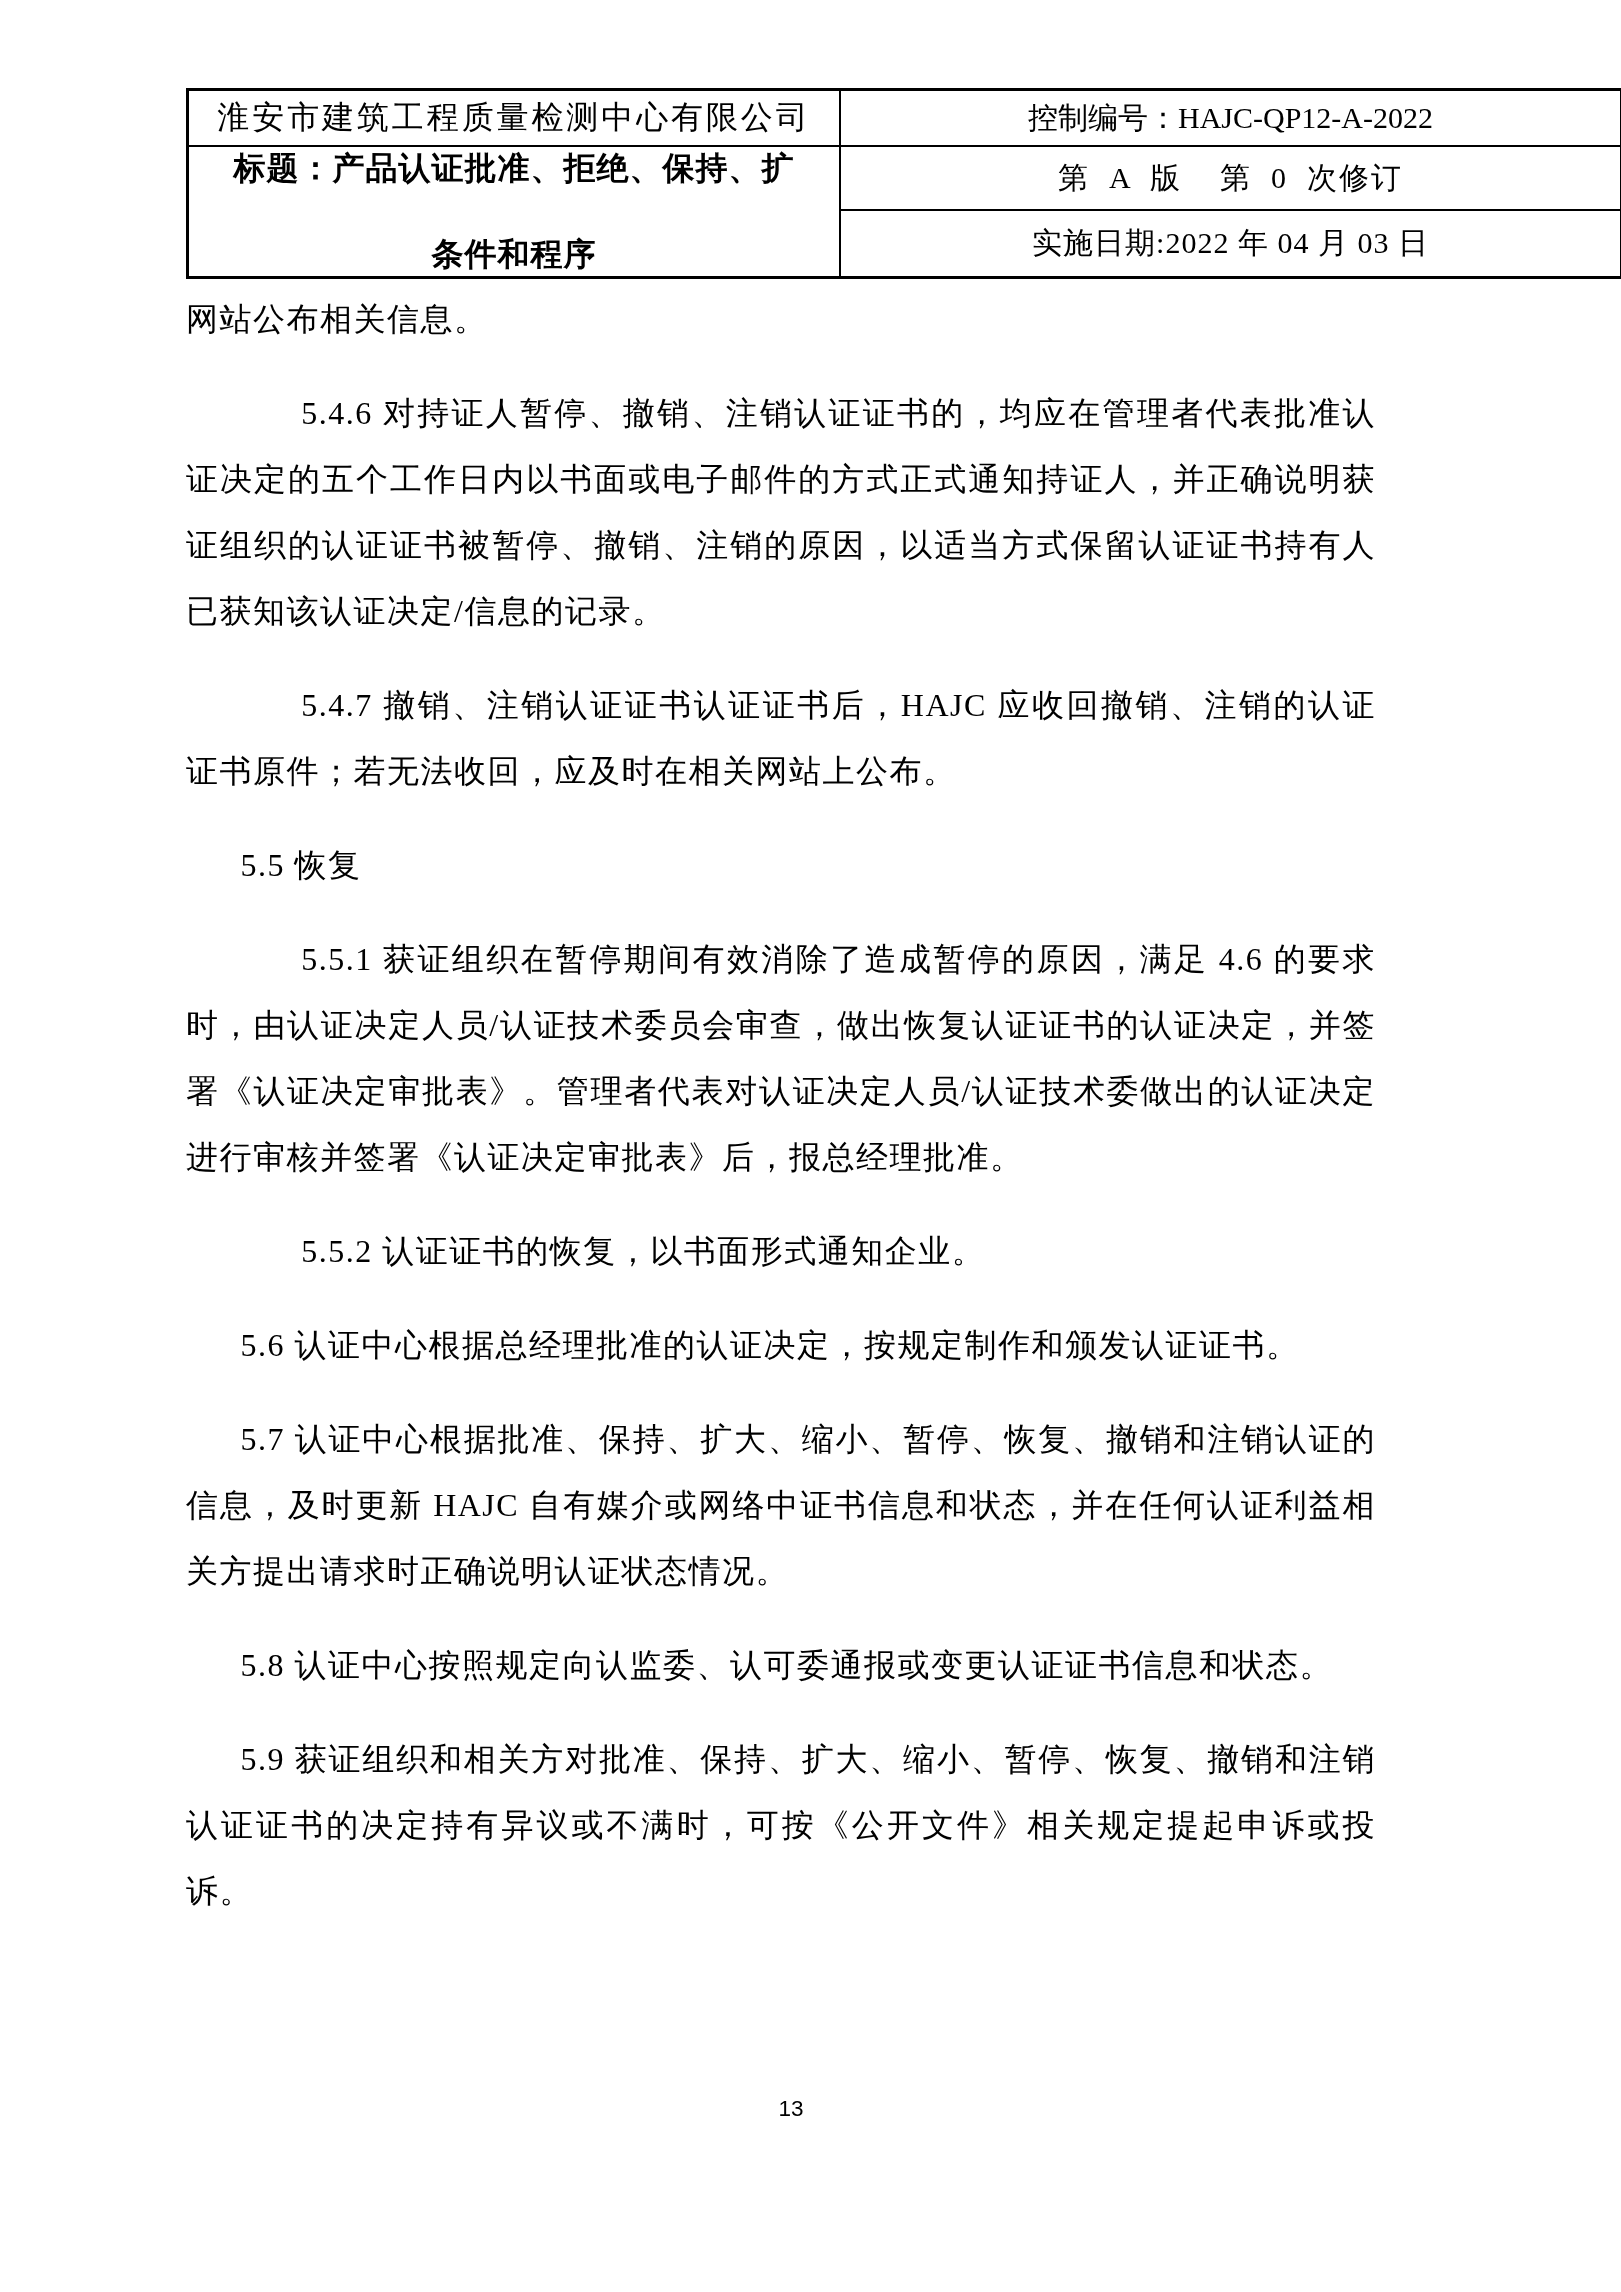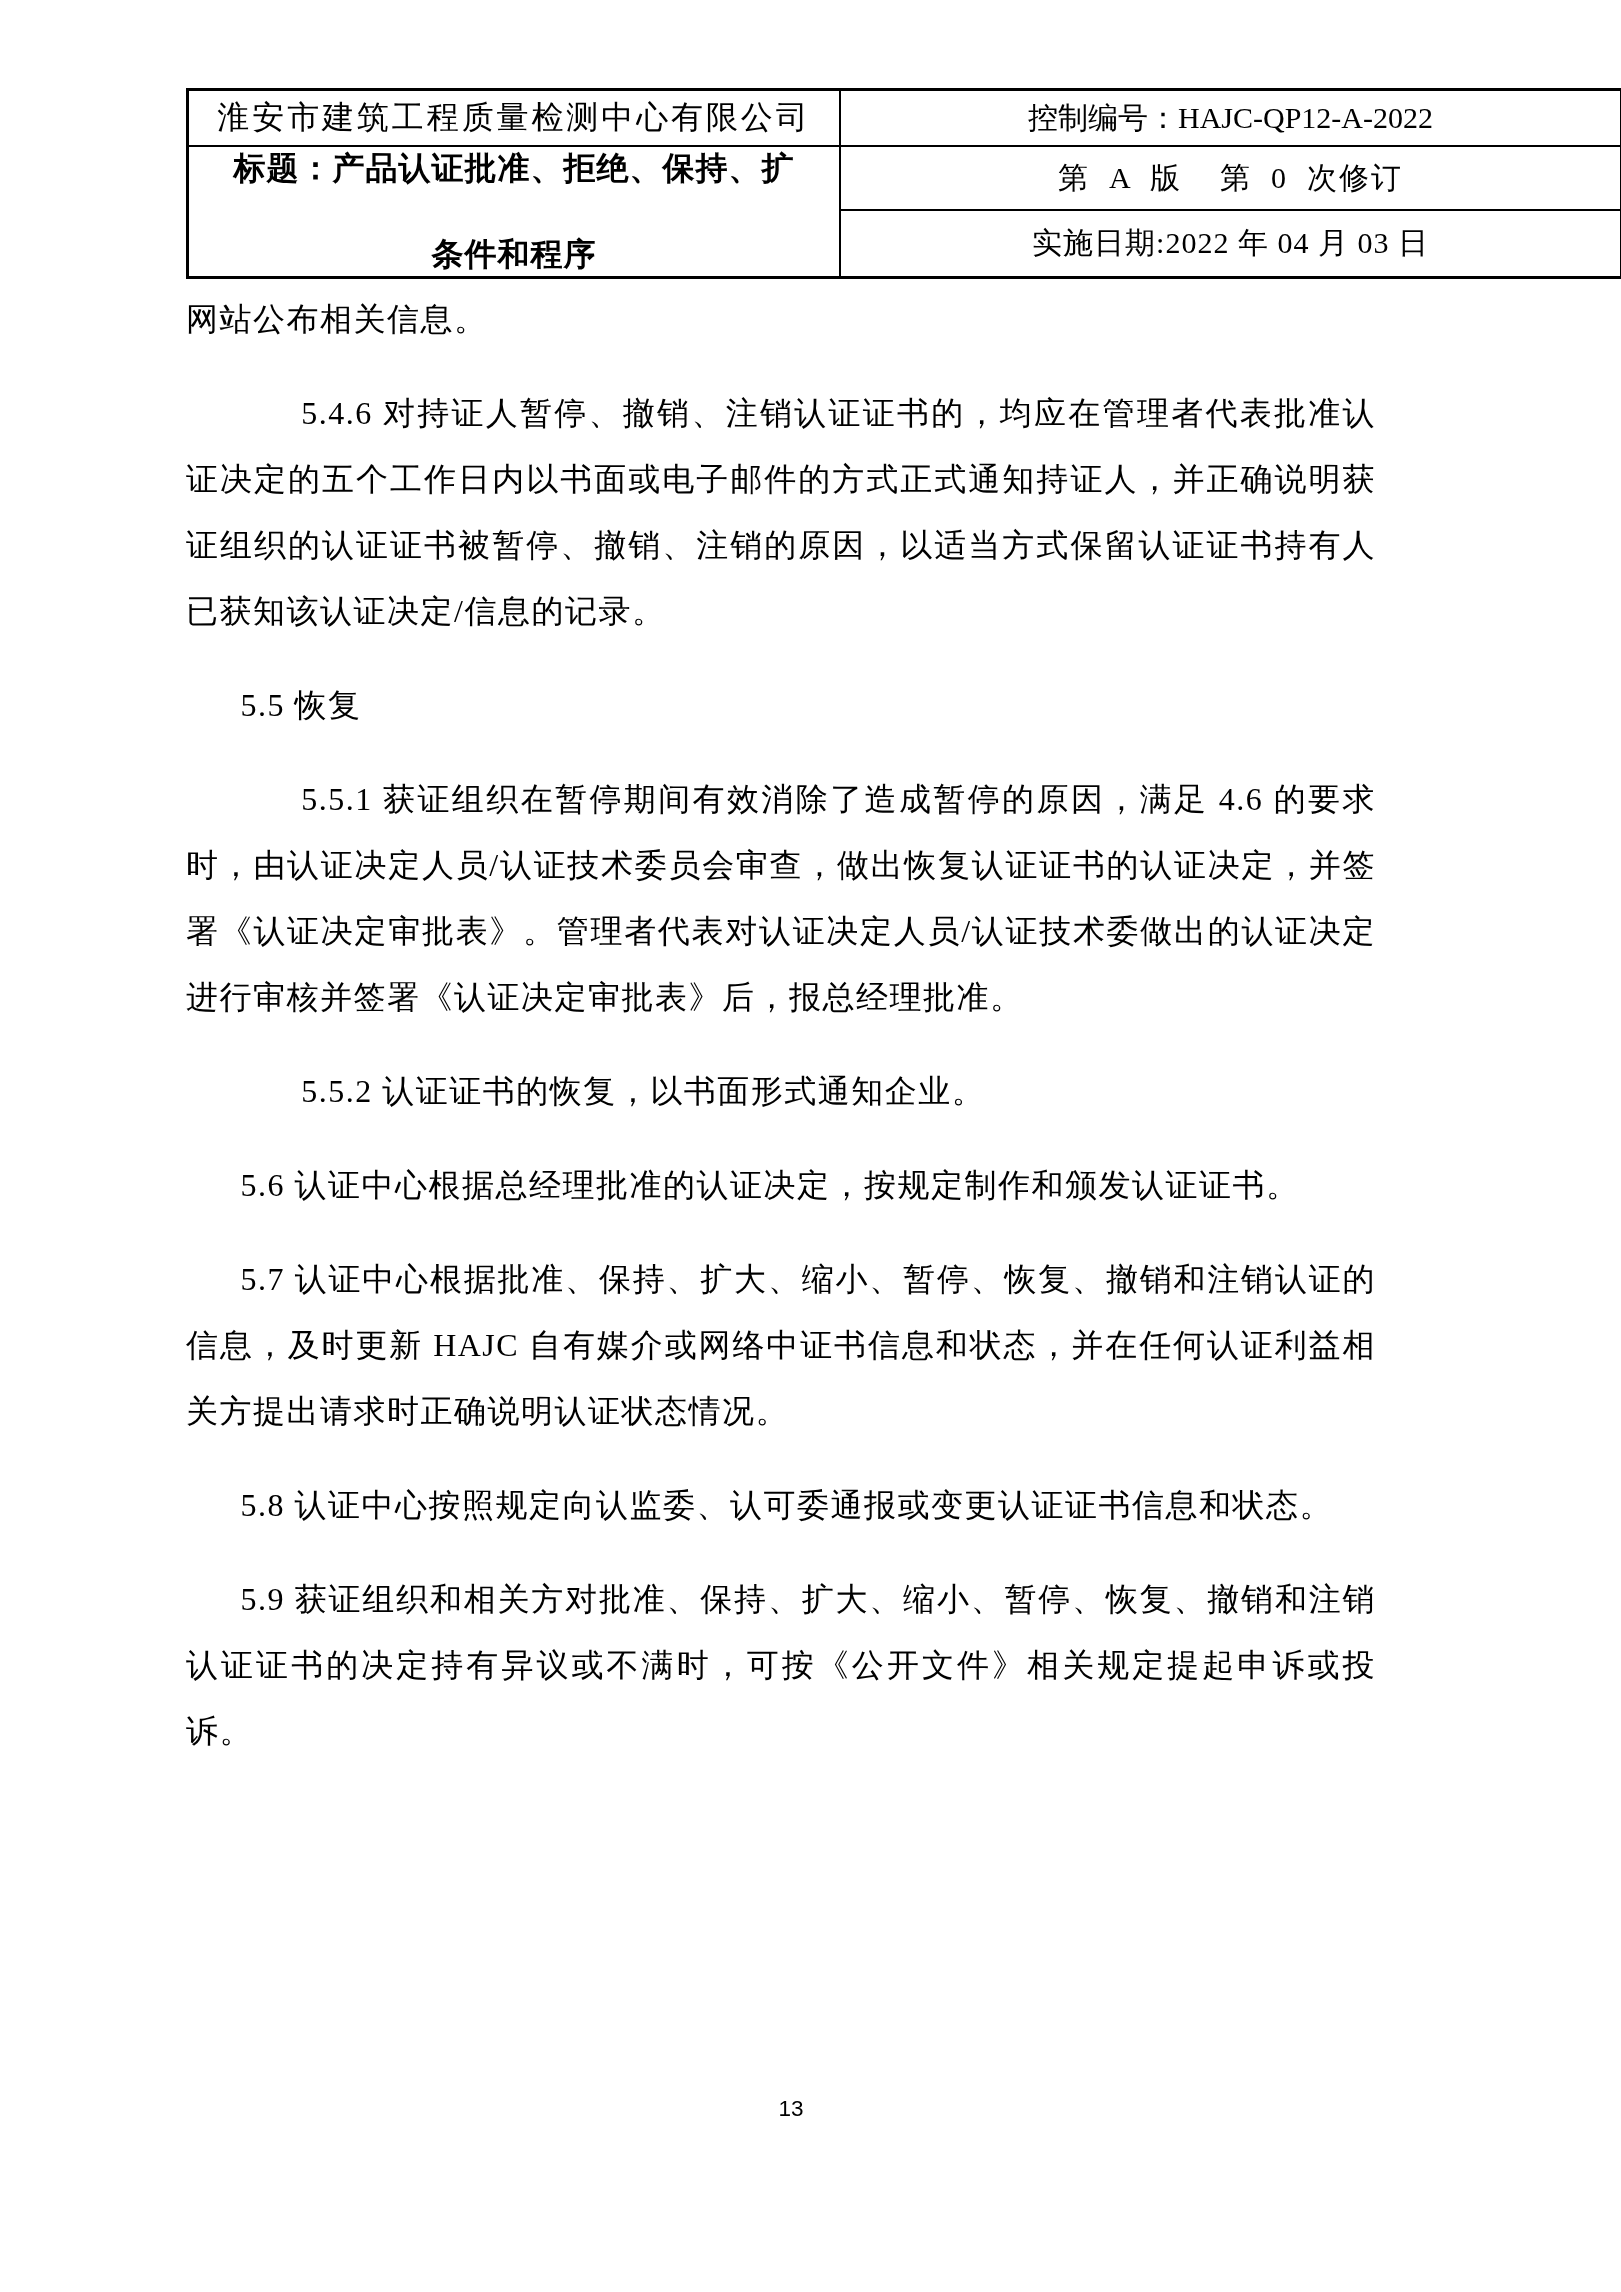--- a/index.html
+++ b/index.html
@@ -88,20 +88,21 @@
       <div>标题：产品认证批准、拒绝、保持、扩</div>
       <div>条件和程序</div>
     </div>
     <div class="cell cell-version">第  A  版    第  0  次修订</div>
     <div class="cell cell-date">实施日期:2022 年 04 月 03 日</div>
   </div>
 
   <div class="doc-body" id="doc-body">
       <p class="para lv0">网站公布相关信息。</p>
       <p class="para lv2">5.4.6  对持证人暂停、撤销、注销认证证书的，均应在管理者代表批准认证决定的五个工作日内以书面或电子邮件的方式正式通知持证人，并正确说明获证组织的认证证书被暂停、撤销、注销的原因，以适当方式保留认证证书持有人已获知该认证决定/信息的记录。</p>
+      <p class="para lv2">5.4.7 撤销、注销认证证书认证证书后，HAJC 应收回撤销、注销的认证证书原件；若无法收回，应及时在相关网站上公布。</p>
       <p class="para lv1">5.5 恢复</p>
       <p class="para lv2">5.5.1 获证组织在暂停期间有效消除了造成暂停的原因，满足 4.6 的要求时，由认证决定人员/认证技术委员会审查，做出恢复认证证书的认证决定，并签署《认证决定审批表》。管理者代表对认证决定人员/认证技术委做出的认证决定进行审核并签署《认证决定审批表》后，报总经理批准。</p>
       <p class="para lv2">5.5.2 认证证书的恢复，以书面形式通知企业。</p>
       <p class="para lv1">5.6  认证中心根据总经理批准的认证决定，按规定制作和颁发认证证书。</p>
       <p class="para lv1">5.7  认证中心根据批准、保持、扩大、缩小、暂停、恢复、撤销和注销认证的信息，及时更新 HAJC 自有媒介或网络中证书信息和状态，并在任何认证利益相关方提出请求时正确说明认证状态情况。</p>
       <p class="para lv1">5.8  认证中心按照规定向认监委、认可委通报或变更认证证书信息和状态。</p>
       <p class="para lv1">5.9  获证组织和相关方对批准、保持、扩大、缩小、暂停、恢复、撤销和注销认证证书的决定持有异议或不满时，可按《公开文件》相关规定提起申诉或投诉。</p>
     </div>
 
   <div class="page-number">13</div>

